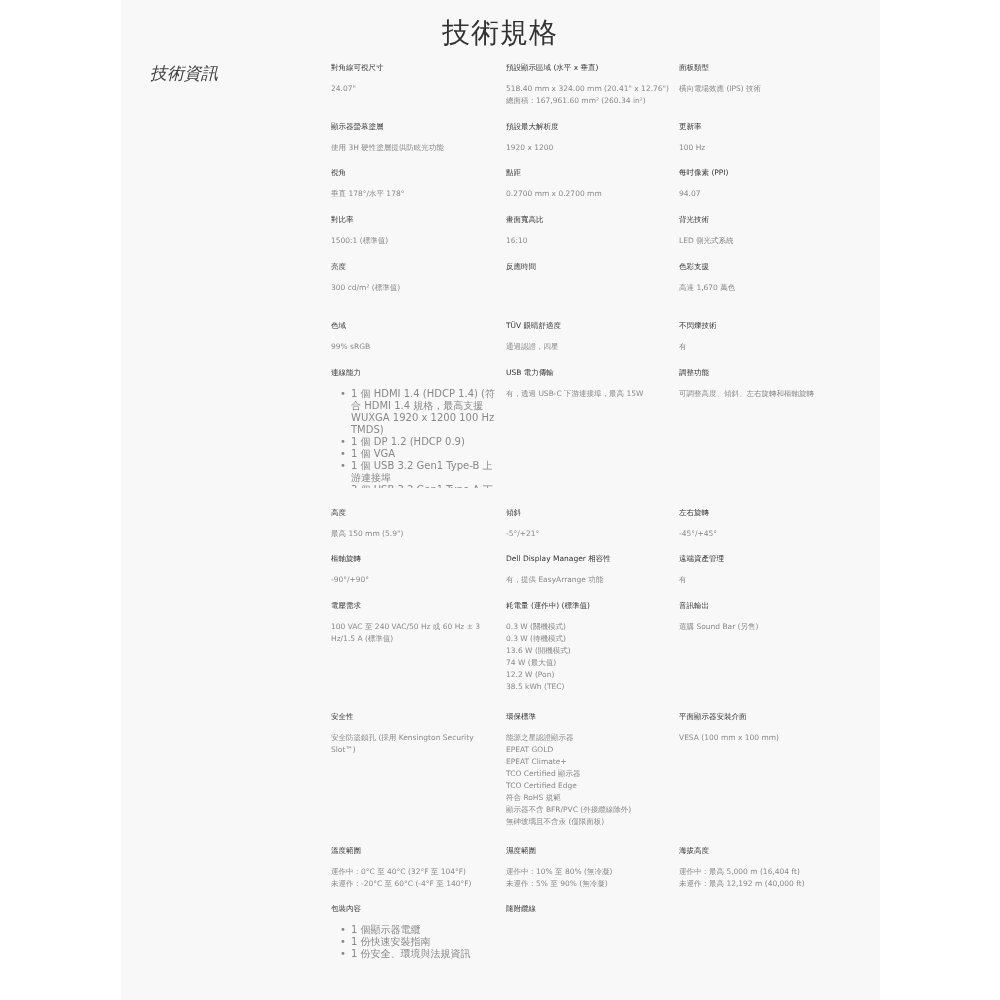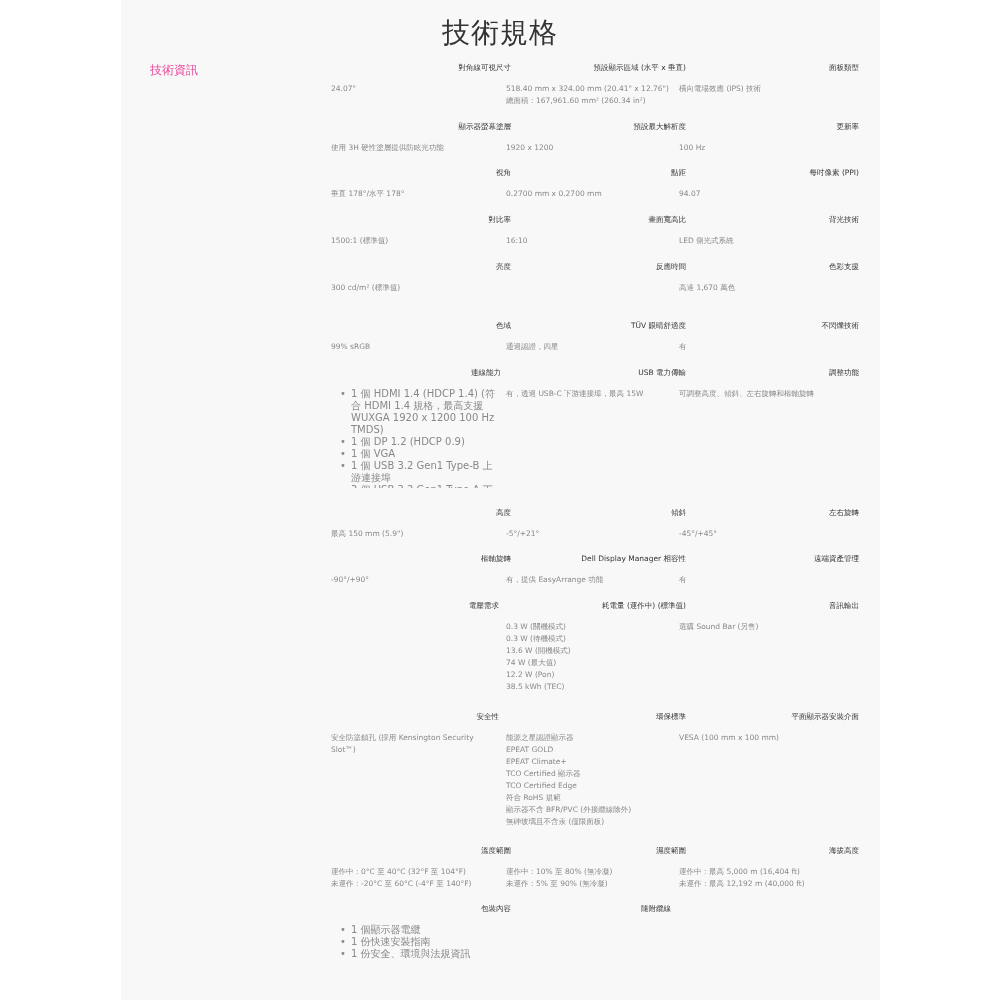--- a/index.html
+++ b/index.html
@@ -11,28 +11,29 @@
     .panel {
       position: absolute; left: 121px; top: 0; width: 759px; height: 1000px;
       background: #f8f8f8;
     }
     .page-title {
       position: absolute; left: 0; width: 1000px; top: 14px;
       text-align: center; font-size: 28px; color: #333; font-weight: 300;
       letter-spacing: 1px;
     }
     .section-title {
-      position: absolute; left: 150px; top: 62px; font-size: 12px; color: #ec4899;
+      position: absolute; left: 150px; top: 62px; font-size: 17px; color: #404040;
       font-weight: 300;
+      font-style: italic;
     }
     .spec {
       position: absolute; width: 180px;
     }
     .spec .label {
-      font-size: 7.5px; color: #333; margin-bottom: 10px; white-space: nowrap; text-align: right;
+      font-size: 7.5px; color: #333; margin-bottom: 10px; white-space: nowrap;
     }
     .spec .value {
       font-size: 7.5px; color: #888; line-height: 12px;
     }
     .spec .value div { white-space: nowrap; }
     .spec ul {
       margin: 0; padding-left: 20px; font-size: 10px; color: #888; line-height: 12px;
     }
     .spec ul li { list-style: none; position: relative; }
     .spec ul li::before {
@@ -168,20 +169,21 @@
   <div class="label">Dell Display Manager 相容性</div>
   <div class="value">有，提供 EasyArrange 功能</div>
 </div>
 <div class="spec" style="left:679px;top:554px">
   <div class="label">遠端資產管理</div>
   <div class="value">有</div>
 </div>
 
 <div class="spec" style="left:331px;top:601px;width:168px">
   <div class="label">電壓需求</div>
+  <div class="value wrap">100 VAC 至 240 VAC/50 Hz 或 60 Hz ± 3 Hz/1.5 A (標準值)</div>
 </div>
 <div class="spec" style="left:506px;top:601px">
   <div class="label">耗電量 (運作中) (標準值)</div>
   <div class="value">
     <div>0.3 W (關機模式)</div>
     <div>0.3 W (待機模式)</div>
     <div>13.6 W (開機模式)</div>
     <div>74 W (最大值)</div>
     <div>12.2 W (Pon)</div>
     <div>38.5 kWh (TEC)</div>

